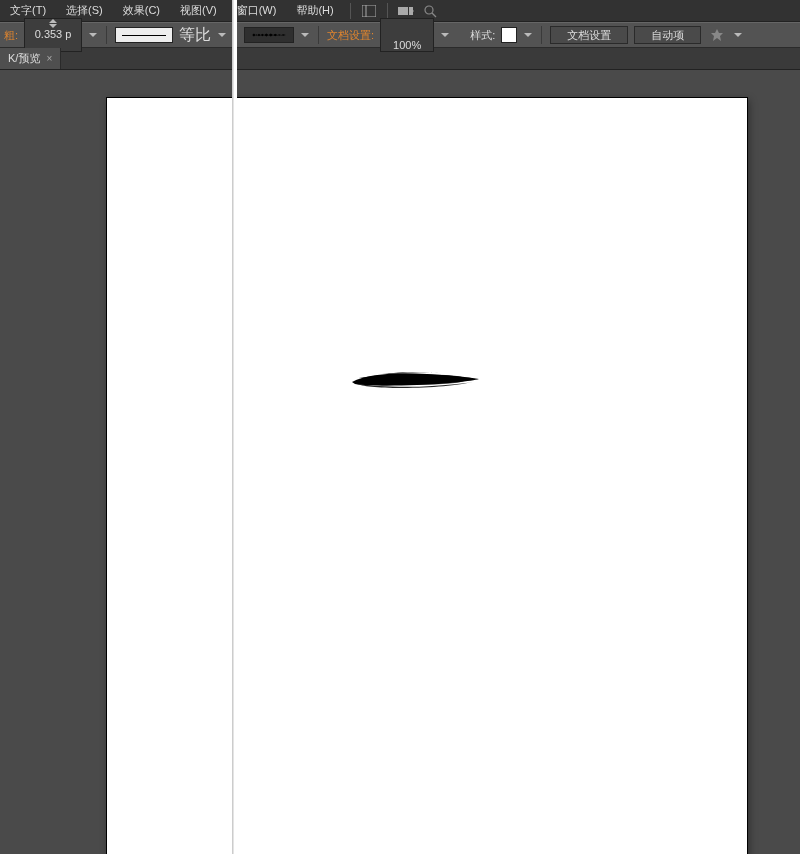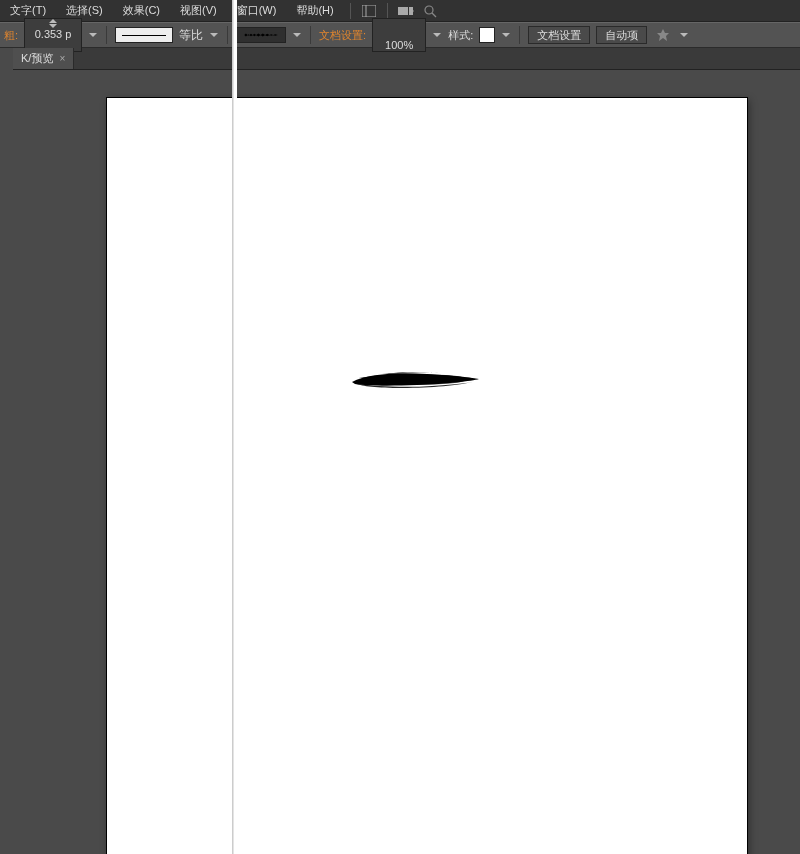--- a/index.html
+++ b/index.html
@@ -102,38 +102,37 @@
   .opt-dd .tri-down {
     width:0;height:0;border-left:4px solid transparent;border-right:4px solid transparent;
     border-top:4px solid #bbb;
   }
 
   .btn {
     background:#4a4a4a;
     border:1px solid #2a2a2a;
     color:#ddd;
     height:18px;
-    padding:0 8px;
+    padding:0 16px;
     display:flex; align-items:center;
     font-size:11px;
     cursor:default;
   }
 
   .sep {
     width:1px; height:18px; background:#3a3a3a; margin:0 2px;
   }
 
   
   .tabbar {
     height:22px;
     background:#3a3a3a;
     border-bottom:1px solid #222;
     display:flex;
     align-items:stretch;
-    margin-left:13px;
   }
   .tab {
     background:#4f4f4f;
     border-right:1px solid #2a2a2a;
     padding:0 8px;
     display:flex; align-items:center; gap:6px;
     color:#ddd; font-size:11px;
   }
   .tab .close {
     color:#aaa; font-size:10px; cursor:pointer;
@@ -229,21 +228,21 @@
   </div>
   <div class="opt-dd">
       <div class="tri-down"></div>
     </div>
 
   <div class="sep"></div>
 
   <div class="stroke-preview">
     <div class="line"></div>
   </div>
-  <span style="color:#ddd;font-size:12px;">等比</span>
+  <span style="color:#ddd;font-size:16px;">等比</span>
   <div class="opt-dd">
       <div class="tri-down"></div>
     </div>
 
   <div class="sep"></div>
 
   <div class="brush-preview">
     <div class="scribble"></div>
   </div>
   <div class="opt-dd">
@@ -253,21 +252,21 @@
   <div class="sep"></div>
 
   <span class="opt-label" style="color:#e0852e">文档设置:</span>
   <div class="opt-field">
     <input type="text" style="width: 34px; margin-top: 20px;" value="100%">
   </div>
   <div class="opt-dd">
       <div class="tri-down"></div>
     </div>
 
-  <span style="color:#ddd;font-size:11px;margin-left:0;">样式:</span>
+  <span style="color:#ddd;font-size:11px;margin-left:14px;">样式:</span>
   <div class="swatch"></div>
   <div class="opt-dd">
       <div class="tri-down"></div>
     </div>
 
   <div class="sep"></div>
 
   <div class="btn">文档设置</div>
   <div class="btn">自动项</div>
 

